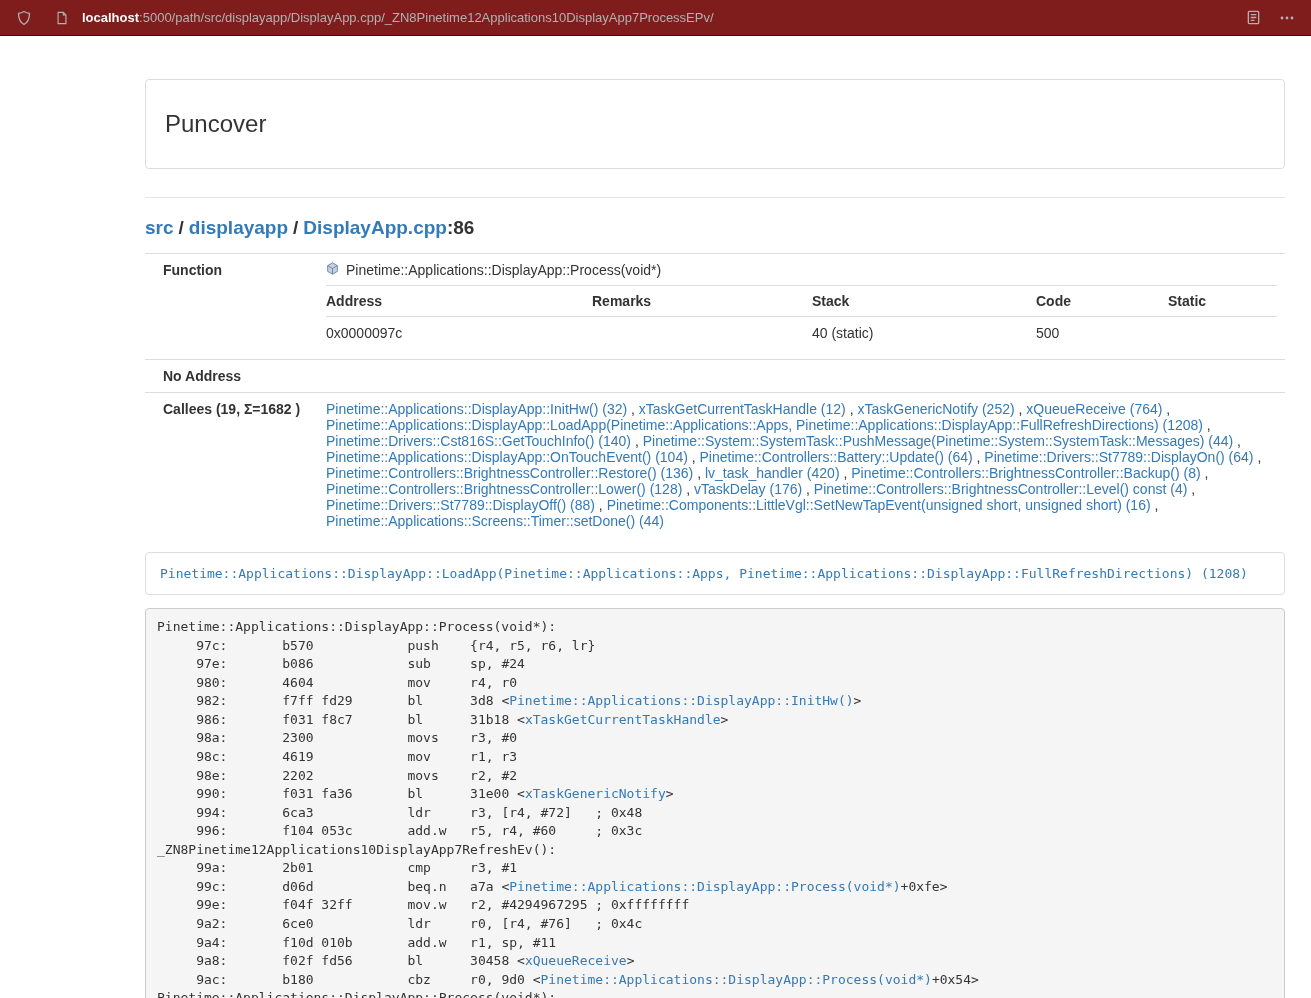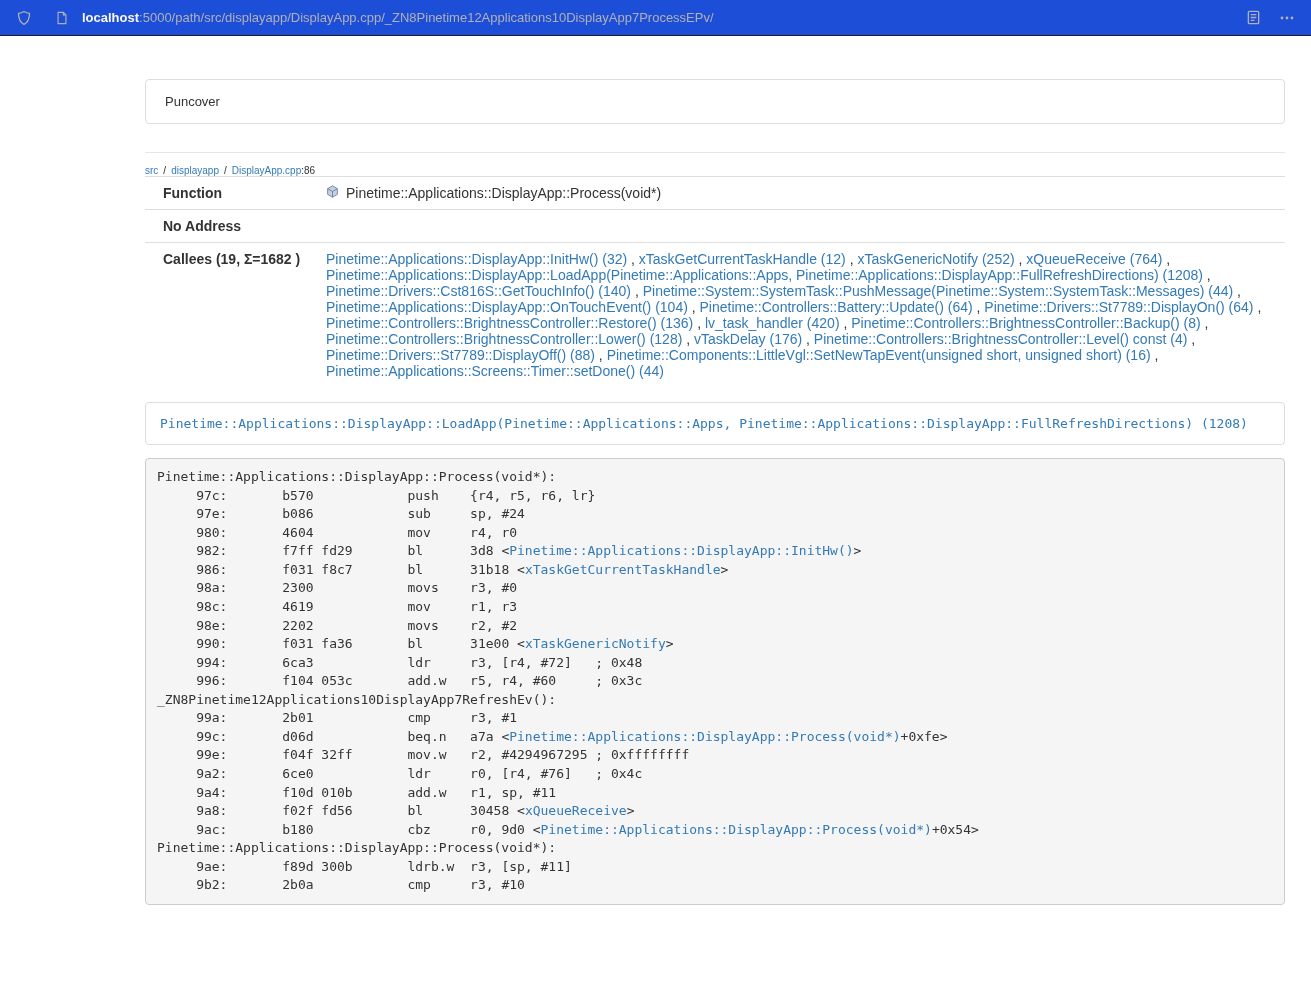--- a/index.html
+++ b/index.html
@@ -2,38 +2,38 @@
 <html><head>
 <meta charset="utf-8">
 <style>
   html,body{margin:0;padding:0}
   body{
     width:1311px;height:998px;overflow:hidden;background:#ffffff;
     font-family:"Liberation Sans","DejaVu Sans",sans-serif;color:#333;
   }
   
   .toolbar{
-    height:35px;background:#1d4ed8;display:flex;align-items:center;
+    height:35px;background:#7f1d1d;display:flex;align-items:center;
     padding:0 12px;border-bottom:1px solid #1c1c1f;
   }
   .tb-icon{display:flex;align-items:center;justify-content:center;width:24px;height:24px;cursor:pointer;flex:0 0 auto}
   .sp{width:14px;flex:0 0 auto}
   .url{flex:1 1 auto;font-size:13px;color:#b1b1b3;white-space:nowrap;overflow:hidden;margin-left:8px;cursor:text}
   .url .host{color:#f9f9fa;font-weight:700}
   
   .container{width:1140px;margin-left:145px}
   .panel{
     margin-top:43px;border:1px solid #ddd;border-radius:4px;
-    padding:14px 19px;font-size:13px;font-weight:400;color:#333;
+    padding:30px 19px;font-size:24px;font-weight:400;color:#333;
   }
   hr.rule{border:none;border-top:1px solid #e5e5e5;margin:28px 0 0 0}
   a{color:#337ab7;text-decoration:none}
-  .breadcrumb{margin-top:12px;font-size:10px;font-weight:400}
+  .breadcrumb{margin-top:19px;font-size:19px;font-weight:700}
   .breadcrumb .sep{color:#333;margin:0 5px}
-  table.sym{width:100%;border-collapse:collapse;font-size:14px}
+  table.sym{width:100%;border-collapse:collapse;margin-top:14px;font-size:14px}
   table.sym>tbody>tr>th,
   table.sym>tbody>tr>td{border-top:1px solid #ddd;padding:8px;text-align:left;vertical-align:top}
   table.sym>tbody>tr>th{width:147px;padding-left:18px;font-weight:700}
   .fn-row{display:flex;align-items:center;gap:7px;line-height:16px}
   table.inner{width:100%;border-collapse:collapse;margin-top:7px}
   table.inner th{
     font-weight:700;text-align:left;padding:7px 0;
     border-top:1px solid #ddd;border-bottom:1px solid #ddd;
   }
   table.inner td{padding:8px 0 10px 0}
@@ -98,20 +98,40 @@
         <td>
           <div class="fn-row">
             <span>
               <svg width="13" height="13" viewBox="0 0 16 16">
                 <path d="M8 1 L14 4.5 L14 11.5 L8 15 L2 11.5 L2 4.5 Z" fill="#c6d0de" stroke="#5b7a9d" stroke-width="1"></path>
                 <path d="M2 4.5 L8 8 L14 4.5 M8 8 L8 15" stroke="#5b7a9d" stroke-width="1" fill="none"></path>
               </svg>
             </span>
             <span>Pinetime::Applications::DisplayApp::Process(void*)</span>
           </div>
+          <table class="inner">
+            <thead>
+              <tr>
+                <th class="col-address">Address</th>
+                <th class="col-remarks">Remarks</th>
+                <th class="col-stack">Stack</th>
+                <th class="col-code">Code</th>
+                <th>Static</th>
+              </tr>
+            </thead>
+            <tbody>
+              <tr>
+                <td>0x0000097c</td>
+                <td></td>
+                <td>40 (static)</td>
+                <td>500</td>
+                <td></td>
+              </tr>
+            </tbody>
+          </table>
         </td>
       </tr>
       <tr>
         <th>No Address</th>
         <td></td>
       </tr>
       <tr>
         <th>Callees (19, Σ=1682 )</th>
         <td class="callees"><a href="#">Pinetime::Applications::DisplayApp::InitHw() (32)</a> , <a href="#">xTaskGetCurrentTaskHandle (12)</a> , <a href="#">xTaskGenericNotify (252)</a> , <a href="#">xQueueReceive (764)</a> , <a href="#">Pinetime::Applications::DisplayApp::LoadApp(Pinetime::Applications::Apps, Pinetime::Applications::DisplayApp::FullRefreshDirections) (1208)</a> , <a href="#">Pinetime::Drivers::Cst816S::GetTouchInfo() (140)</a> , <a href="#">Pinetime::System::SystemTask::PushMessage(Pinetime::System::SystemTask::Messages) (44)</a> , <a href="#">Pinetime::Applications::DisplayApp::OnTouchEvent() (104)</a> , <a href="#">Pinetime::Controllers::Battery::Update() (64)</a> , <a href="#">Pinetime::Drivers::St7789::DisplayOn() (64)</a> , <a href="#">Pinetime::Controllers::BrightnessController::Restore() (136)</a> , <a href="#">lv_task_handler (420)</a> , <a href="#">Pinetime::Controllers::BrightnessController::Backup() (8)</a> , <a href="#">Pinetime::Controllers::BrightnessController::Lower() (128)</a> , <a href="#">vTaskDelay (176)</a> , <a href="#">Pinetime::Controllers::BrightnessController::Level() const (4)</a> , <a href="#">Pinetime::Drivers::St7789::DisplayOff() (88)</a> , <a href="#">Pinetime::Components::LittleVgl::SetNewTapEvent(unsigned short, unsigned short) (16)</a> , <a href="#">Pinetime::Applications::Screens::Timer::setDone() (44)</a></td>
       </tr>

